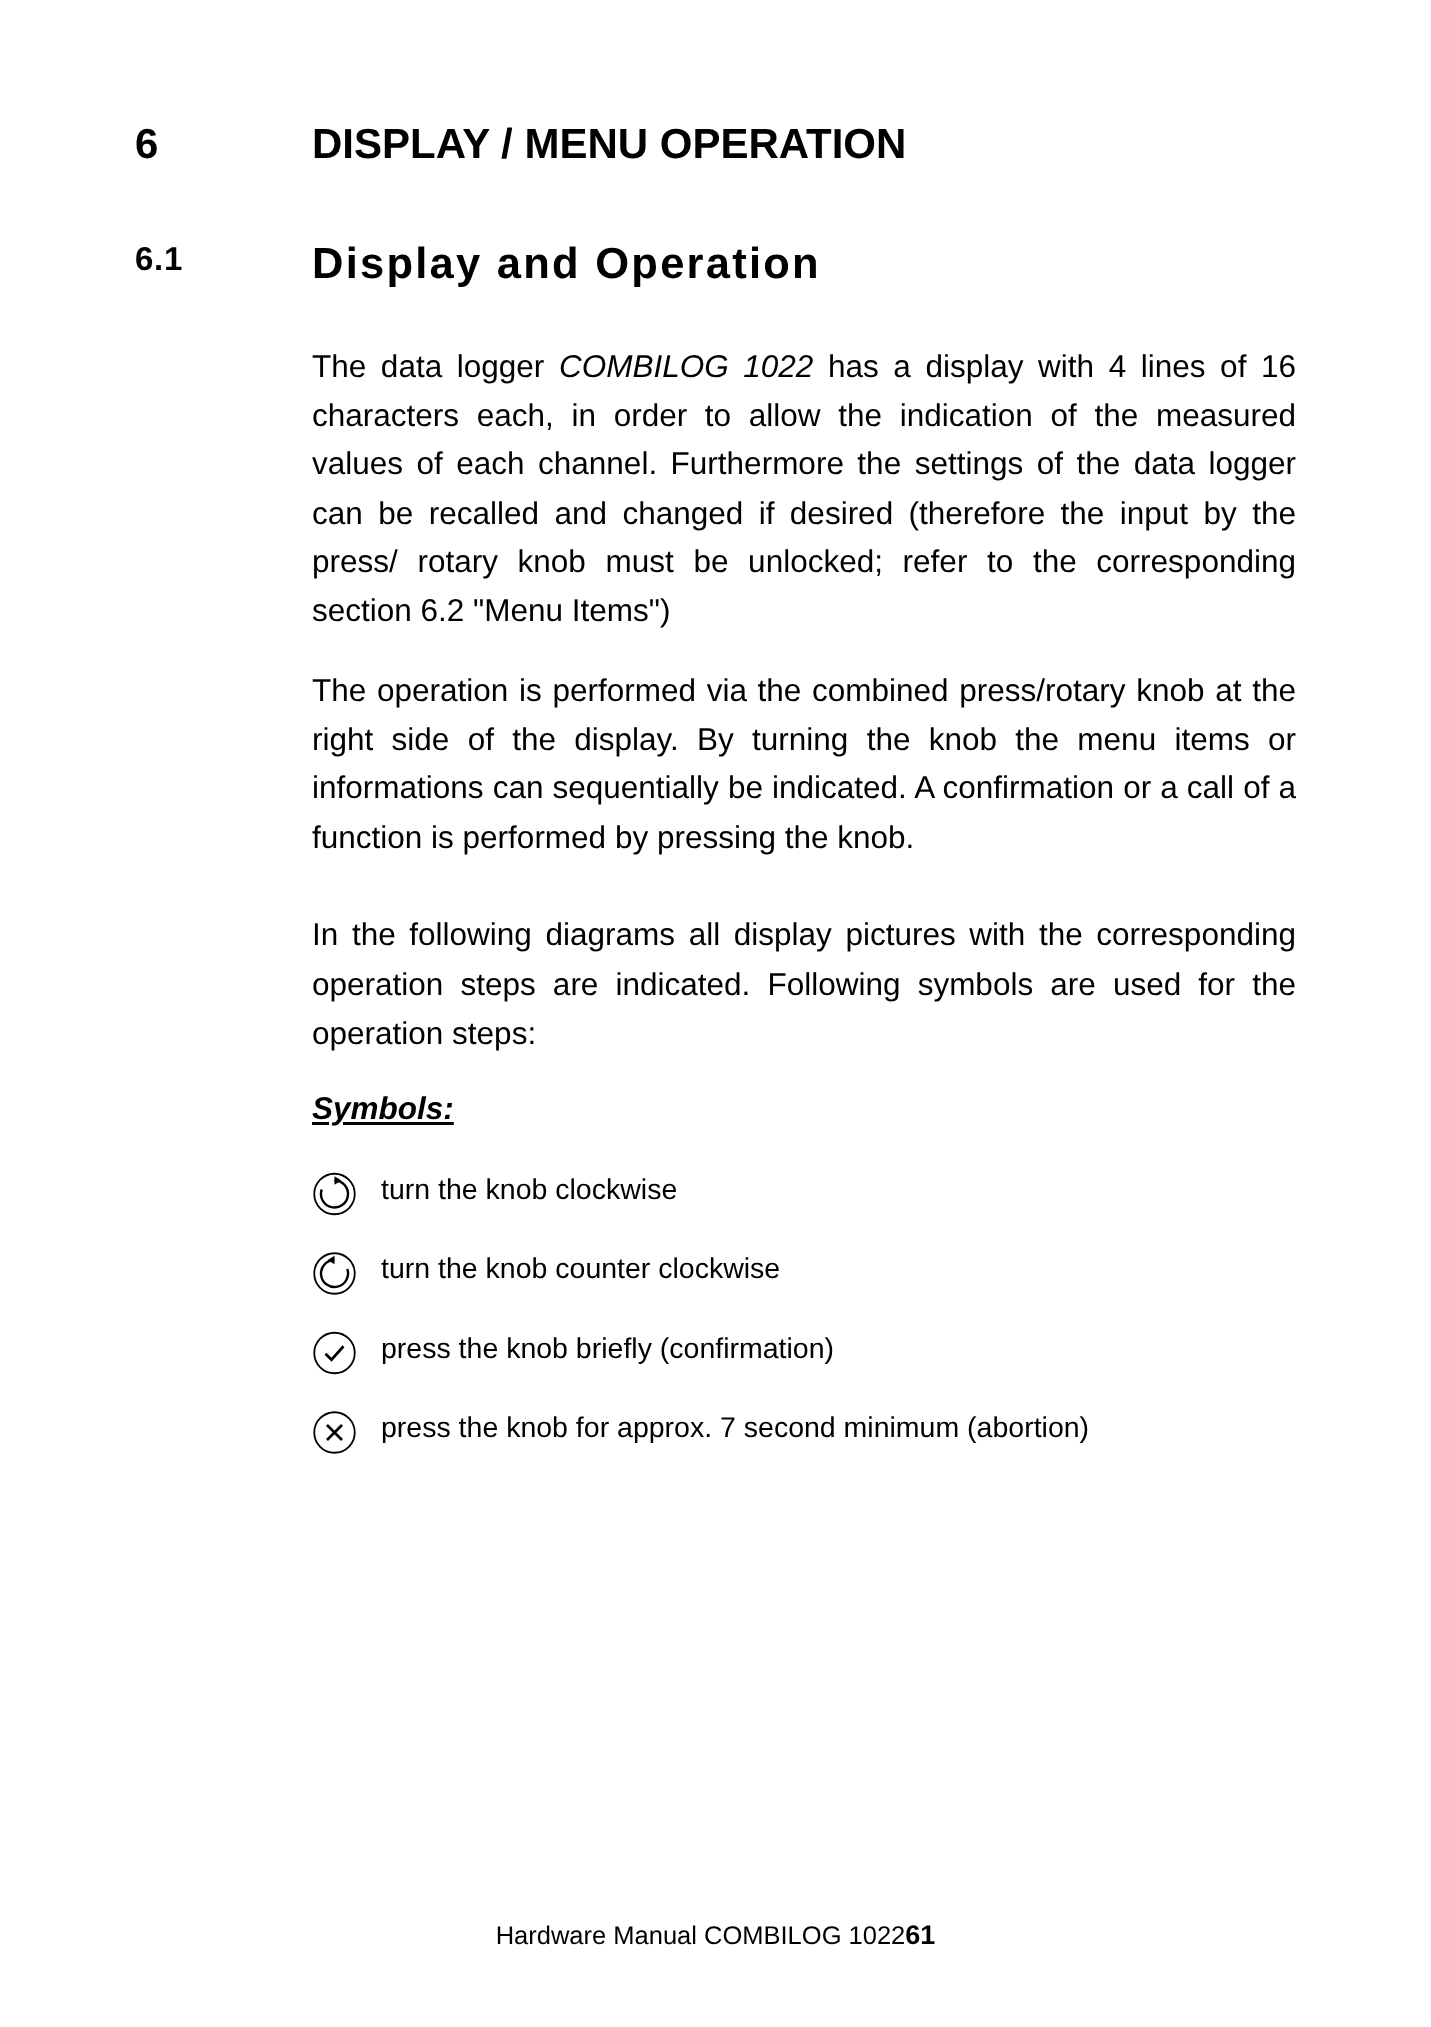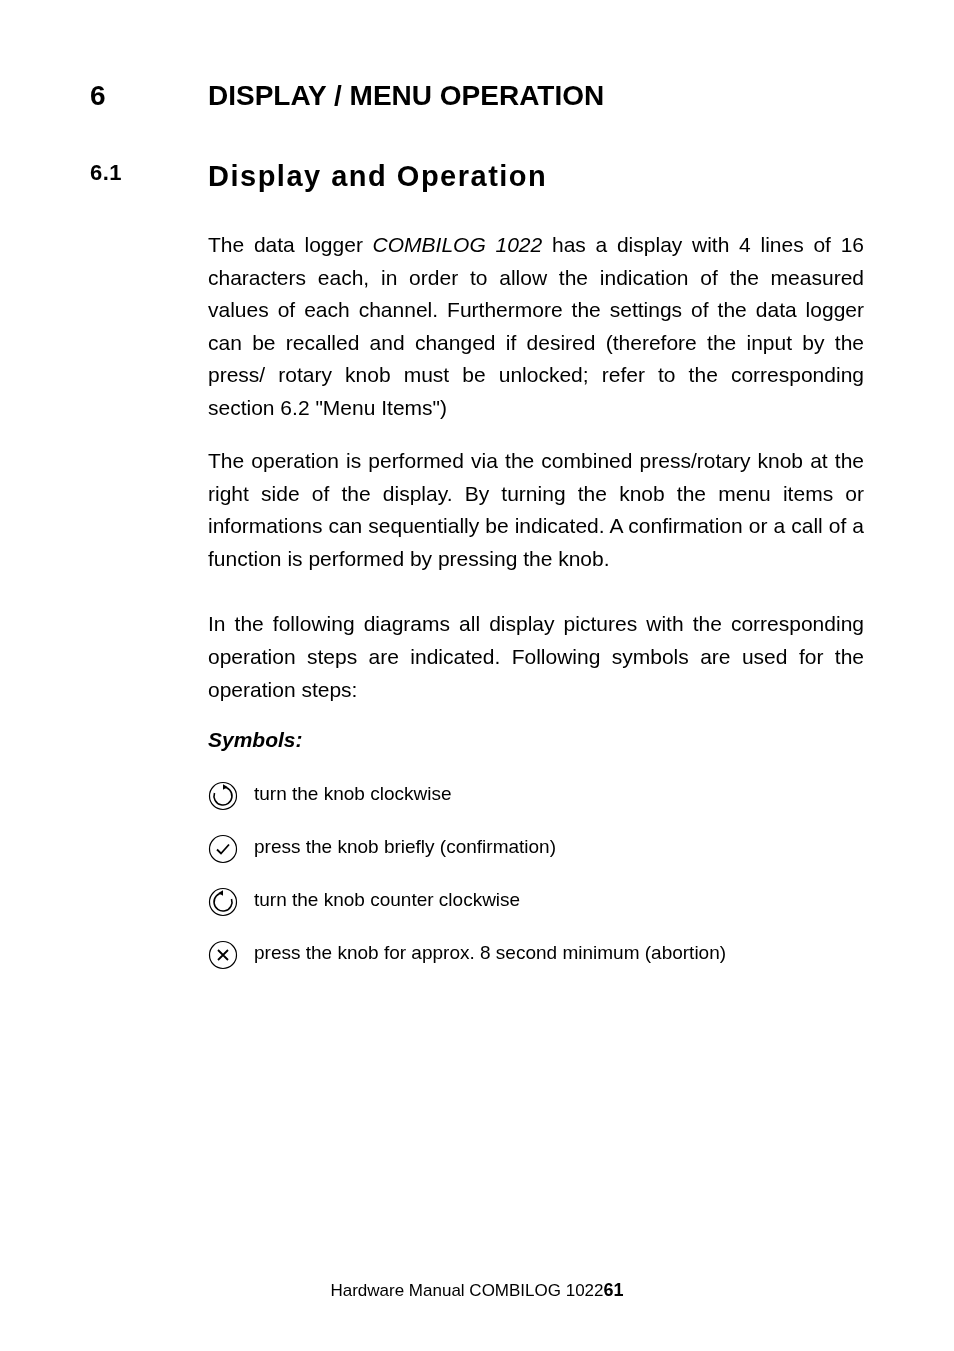--- a/index.html
+++ b/index.html
@@ -60,20 +60,21 @@
   }
   .para-nogap {
     margin-bottom: 0;
   }
   .symbols-label {
     font-size: 21px;
     font-weight: bold;
     font-style: italic;
     margin-top: 16px;
     margin-bottom: 28px;
+    text-decoration: underline;
   }
   .symbol-row {
     display: flex;
     align-items: flex-start;
     margin-bottom: 22px;
   }
   .symbol-icon {
     width: 46px;
     flex-shrink: 0;
     display: flex;
@@ -145,45 +146,45 @@
           <path d="M 15 3.2 L 15 8.8 L 19.6 6 Z" fill="#000"></path>
         </svg>
       </div>
       <div class="symbol-text symbol-text-normal">turn the knob clockwise</div>
     </div>
 
     <div class="symbol-row">
       <div class="symbol-icon">
         <svg width="30" height="30" viewBox="0 0 30 30">
           <circle cx="15" cy="15" r="13.5" fill="none" stroke="#000" stroke-width="1.2"></circle>
-          <path d="M 9 15.5 L 13 19.5 L 21 10.5" fill="none" stroke="#000" stroke-width="1.8"></path>
-        </svg>
-      </div>
-      <div class="symbol-text symbol-text-normal">press the knob briefly (confirmation)</div>
-    </div>
-
-    <div class="symbol-row">
-      <div class="symbol-icon">
-        <svg width="30" height="30" viewBox="0 0 30 30">
-          <circle cx="15" cy="15" r="13.5" fill="none" stroke="#000" stroke-width="1.2"></circle>
           <path d="M 15 6 A 9 9 0 1 0 23.5 12" fill="none" stroke="#000" stroke-width="1.6"></path>
           <path d="M 15 3.2 L 15 8.8 L 10.4 6 Z" fill="#000"></path>
         </svg>
       </div>
       <div class="symbol-text symbol-text-normal">turn the knob counter clockwise</div>
     </div>
 
     <div class="symbol-row">
       <div class="symbol-icon">
         <svg width="30" height="30" viewBox="0 0 30 30">
           <circle cx="15" cy="15" r="13.5" fill="none" stroke="#000" stroke-width="1.2"></circle>
+          <path d="M 9 15.5 L 13 19.5 L 21 10.5" fill="none" stroke="#000" stroke-width="1.8"></path>
+        </svg>
+      </div>
+      <div class="symbol-text symbol-text-normal">press the knob briefly (confirmation)</div>
+    </div>
+
+    <div class="symbol-row">
+      <div class="symbol-icon">
+        <svg width="30" height="30" viewBox="0 0 30 30">
+          <circle cx="15" cy="15" r="13.5" fill="none" stroke="#000" stroke-width="1.2"></circle>
           <path d="M 10 10 L 20 20 M 20 10 L 10 20" fill="none" stroke="#000" stroke-width="1.8"></path>
         </svg>
       </div>
-      <div class="symbol-text">press the knob for approx. 8 second minimum (abortion)</div>
+      <div class="symbol-text">press the knob for approx. 7 second minimum (abortion)</div>
     </div>
 
   </div>
 
   <div class="footer">
     <div>Hardware Manual COMBILOG 1022</div>
     <div class="footer-right">61</div>
   </div>
 
 </div>

